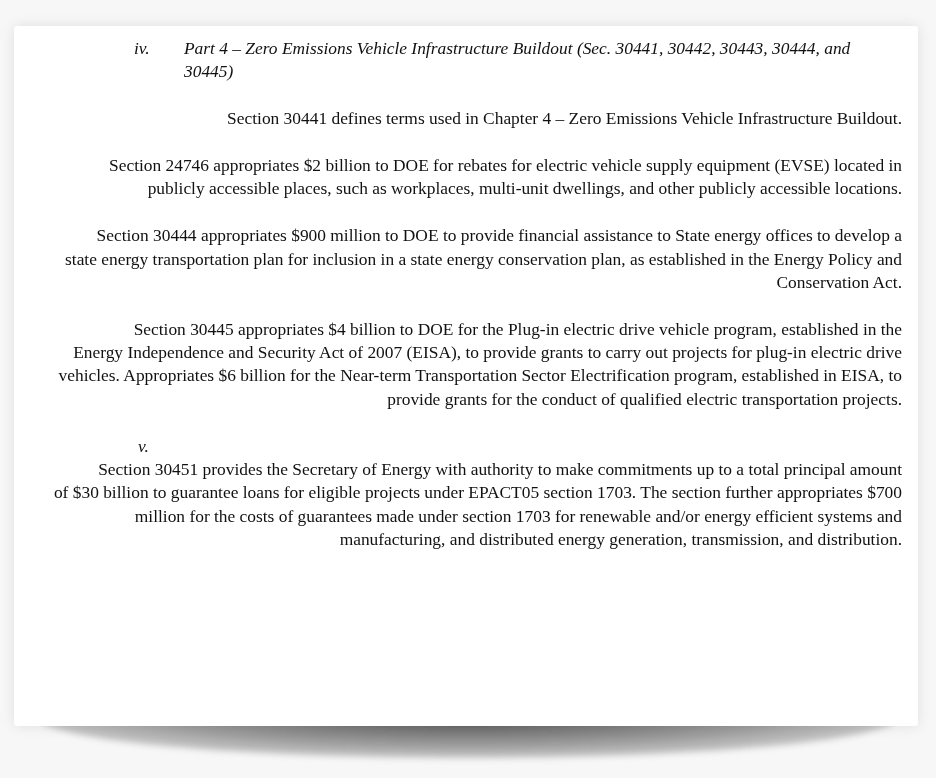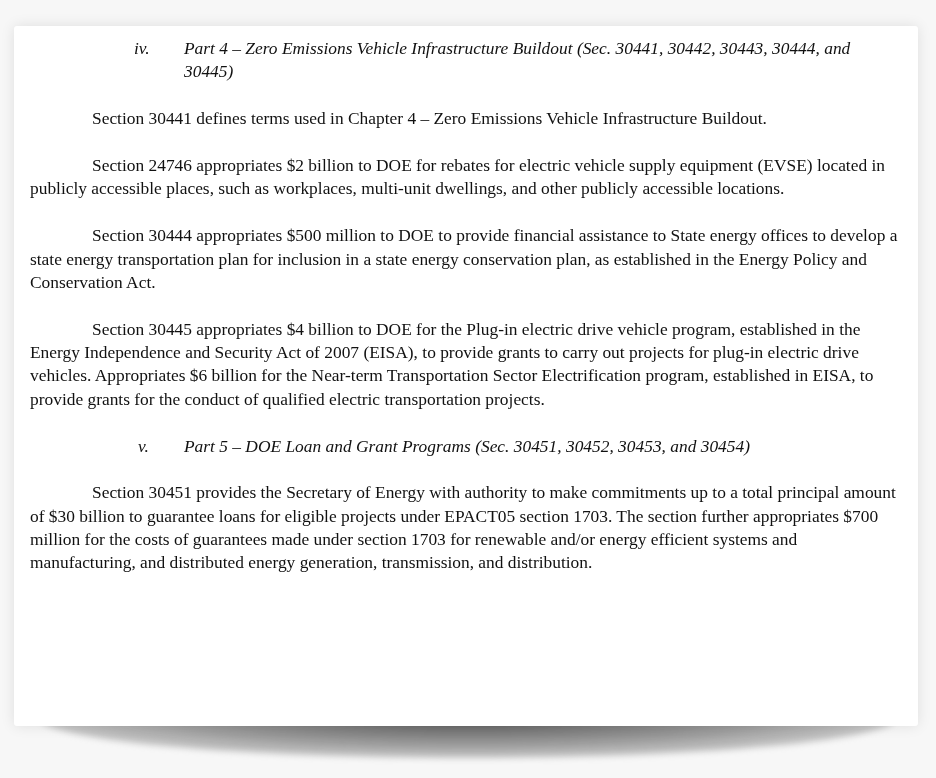--- a/index.html
+++ b/index.html
@@ -21,44 +21,43 @@
     box-shadow: 0 0 14px rgba(0,0,0,0.10);
     border-radius: 3px;
   }
   .content {
     position: absolute; left: 16px; top: 11px; width: 872px;
     font-size: 17.4px; line-height: 23.3px; color: #111;
   }
   .heading { position: relative; font-style: italic; padding-left: 154px; margin: 0; }
   .heading .num { position: absolute; left: 104px; top: 0; font-style: italic; }
   .heading.v .num { left: 108px; }
-  p.para { margin: 0 0 23.6px 0; text-indent: 62px; }
+  p.para { margin: 0 0 23.6px 0; text-indent: 62px; text-align: right; }
   .gap { height: 23.6px; }
 </style>
 </head>
 <body>
 
 <div class="shadow-strip"></div>
 
 <div class="page">
   <div class="content">
 
     <div class="heading iv">
       <span class="num">iv.</span>
       <span>Part 4 – Zero Emissions Vehicle Infrastructure Buildout (Sec. 30441, 30442, 30443, 30444, and 30445)</span>
     </div>
     <div class="gap"></div>
 
     <p class="para">Section 30441 defines terms used in Chapter 4 – Zero Emissions Vehicle Infrastructure Buildout.</p>
     <p class="para">Section 24746 appropriates $2 billion to DOE for rebates for electric vehicle supply equipment (EVSE) located in publicly accessible places, such as workplaces, multi-unit dwellings, and other publicly accessible locations.</p>
-    <p class="para">Section 30444 appropriates $500 million to DOE to provide financial assistance to State energy offices to develop a state energy transportation plan for inclusion in a state energy conservation plan, as established in the Energy Policy and Conservation Act.</p>
+    <p class="para">Section 30444 appropriates $900 million to DOE to provide financial assistance to State energy offices to develop a state energy transportation plan for inclusion in a state energy conservation plan, as established in the Energy Policy and Conservation Act.</p>
     <p class="para">Section 30445 appropriates $4 billion to DOE for the Plug-in electric drive vehicle program, established in the Energy Independence and Security Act of 2007 (EISA), to provide grants to carry out projects for plug-in electric drive vehicles.  Appropriates $6 billion for the Near-term Transportation Sector Electrification program, established in EISA, to provide grants for the conduct of qualified electric transportation projects.</p>
 
     <div class="heading v">
       <span class="num">v.</span>
-      <span>Part 5 – DOE Loan and Grant Programs (Sec. 30451, 30452, 30453, and 30454)</span>
     </div>
     <div class="gap"></div>
 
     <p class="para">Section 30451 provides the Secretary of Energy with authority to make commitments up to a total principal amount of $30 billion to guarantee loans for eligible projects under EPACT05 section 1703.  The section further appropriates $700 million for the costs of guarantees made under section 1703 for renewable and/or energy efficient systems and manufacturing, and distributed energy generation, transmission, and distribution.</p>
 
   </div>
 </div>
 
 </body></html>

